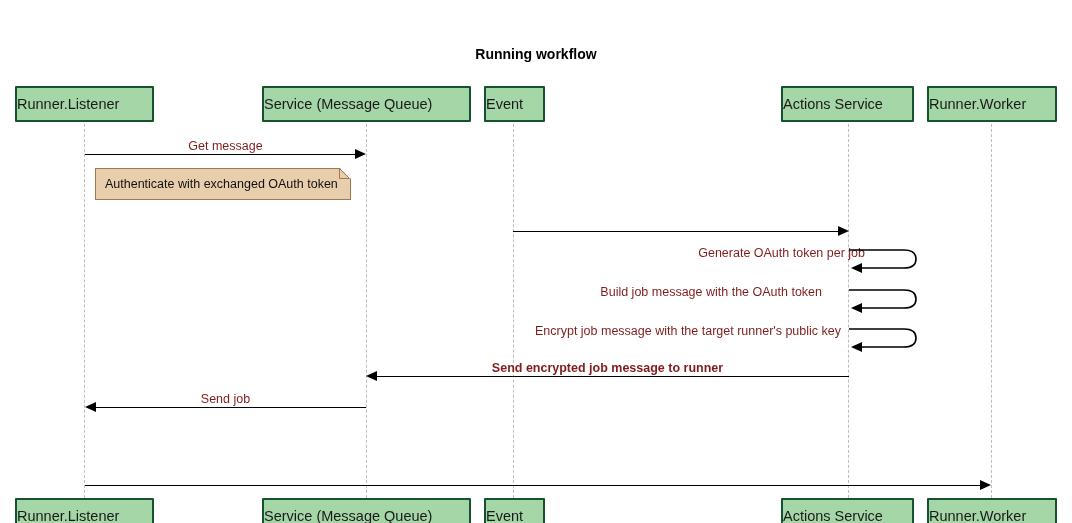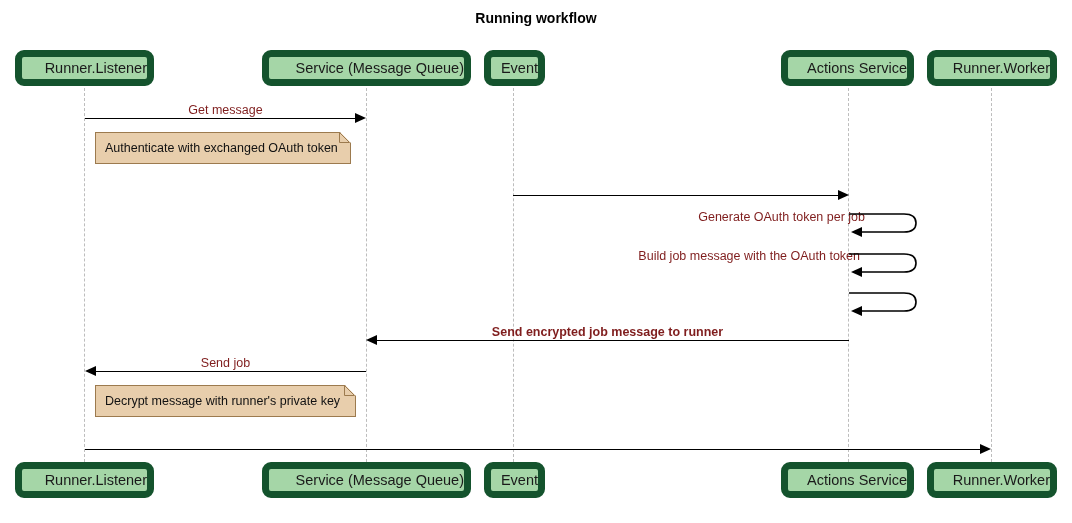--- a/index.html
+++ b/index.html
@@ -12,42 +12,43 @@
     height: 523px;
     font-family: "Liberation Sans", sans-serif;
     color: #000000;
     overflow: hidden;
   }
   #diagram {
     position: relative;
     width: 1072px;
     height: 396px;
     background: #ffffff;
+    margin-top: 36px;
   }
   .title {
     position: absolute;
     left: 0;
     top: 10px;
     width: 1072px;
     text-align: center;
     font-size: 14px;
     font-weight: bold;
     color: #000000;
     letter-spacing: 0px;
   }
   
   .participant {
     position: absolute;
     box-sizing: border-box;
     background: #a5d6a7;
-    border: 7px solid #14532d;
-    border-radius: 9px;
+    border: 2px solid #14532d;
+    border-radius: 1px;
     display: flex;
     align-items: center;
-    justify-content: flex-end;
+    justify-content: flex-start;
     font-size: 14.5px;
     color: #1a1a1a;
     white-space: nowrap;
     height: 36px;
   }
   
   .lifeline {
     position: absolute;
     width: 0px;
     border-left: 1px dashed #bdbdbd;
@@ -168,50 +169,44 @@
   <div class="arrowhead right" style="left:838px; top:190px;"></div>
 
   <div class="msg-label right-align" style="left:572px; top:210px; width:293px;">Generate OAuth token per job</div>
   <div class="selfloop" style="left:848px; top:210px;">
     <svg width="80" height="32" viewBox="0 0 80 32">
       <path d="M 1 4 L 56 4 Q 68 4 68 13 Q 68 22 56 22 L 14 22" fill="none" stroke="#000000" stroke-width="1.6"></path>
       <path d="M 14 17 L 14 27 L 3 22 Z" fill="#000000"></path>
     </svg>
   </div>
 
-  <div class="msg-label right-align" style="left:567px; top:249px; width:293px;">Build job message with the OAuth token</div>
+  <div class="msg-label right-align" style="left:529px; top:249px; width:293px;">Build job message with the OAuth token</div>
   <div class="selfloop" style="left:848px; top:250px;">
     <svg width="80" height="32" viewBox="0 0 80 32">
       <path d="M 1 4 L 56 4 Q 68 4 68 13 Q 68 22 56 22 L 14 22" fill="none" stroke="#000000" stroke-width="1.6"></path>
       <path d="M 14 17 L 14 27 L 3 22 Z" fill="#000000"></path>
     </svg>
   </div>
 
+  <div class="msg-label right-align" style="left:460px; top:288px; width:381px;">Encrypt job message with the target runner's public key</div>
   <div class="selfloop" style="left:848px; top:289px;">
     <svg width="80" height="32" viewBox="0 0 80 32">
       <path d="M 1 4 L 56 4 Q 68 4 68 13 Q 68 22 56 22 L 14 22" fill="none" stroke="#000000" stroke-width="1.6"></path>
       <path d="M 14 17 L 14 27 L 3 22 Z" fill="#000000"></path>
     </svg>
   </div>
 
   <div class="msg-label" style="left:366px; top:325px; width:483px;font-weight:bold;">Send encrypted job message to runner</div>
   <div class="msg-line" style="left:377px; top:340px; width:472px;"></div>
   <div class="arrowhead left" style="left:366px; top:335px;"></div>
 
   <div class="msg-label" style="left:85px; top:356px; width:281px;">Send job</div>
   <div class="msg-line" style="left:96px; top:371px; width:270px;"></div>
   <div class="arrowhead left" style="left:85px; top:366px;"></div>
 
-  <div class="note" style="left:95px; top:385px; width:261px;">
-    <span>Decrypt message with runner's private key</span>
-    <span class="note-fold"></span>
-    <svg class="note-fold-edge" width="15" height="15" viewBox="0 0 15 15">
-      <path d="M 3.5 0.5 L 13.5 10.5 L 3.5 10.5 Z" fill="none" stroke="#9c7a4e" stroke-width="1"></path>
-    </svg>
-  </div>
 
   <div class="msg-line" style="left:85px; top:449px; width:895px;"></div>
   <div class="arrowhead right" style="left:980px; top:444px;"></div>
 
   <div class="participant" style="left:15px; top:462px; width:139px;">
     <span>Runner.Listener</span>
   </div>
   <div class="participant" style="left:262px; top:462px; width:209px;">
     <span>Service (Message Queue)</span>
   </div>

